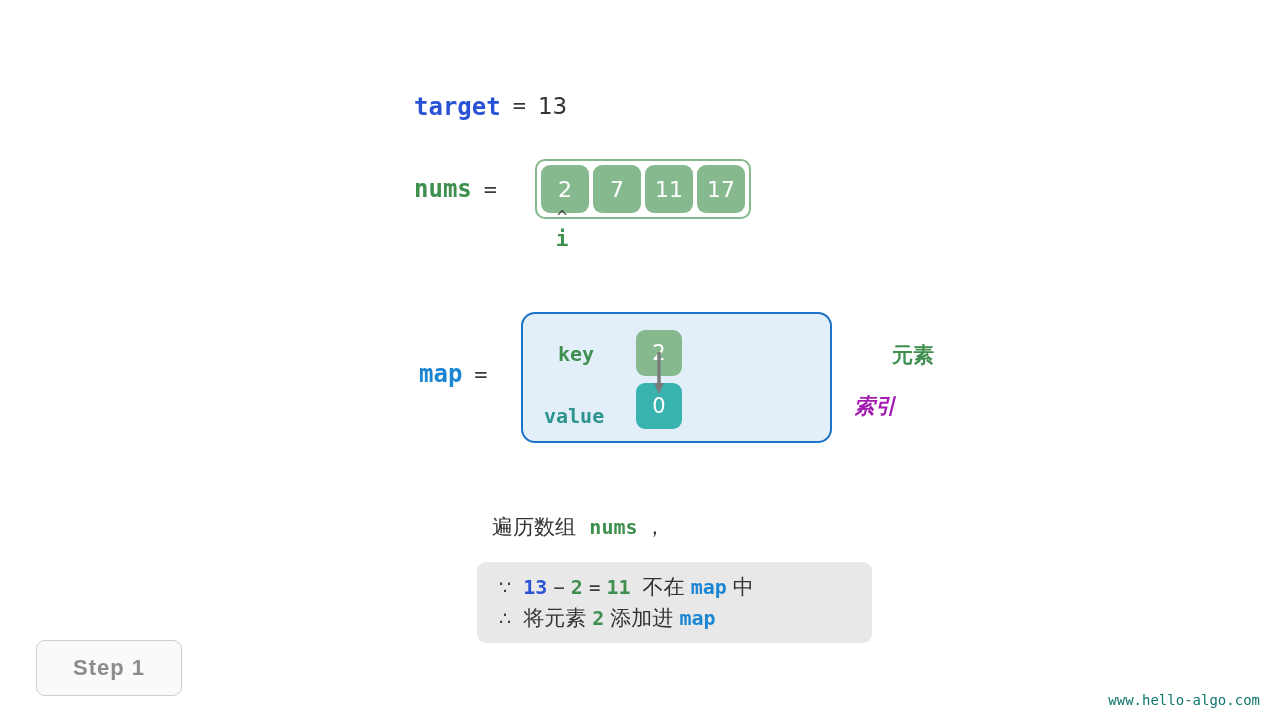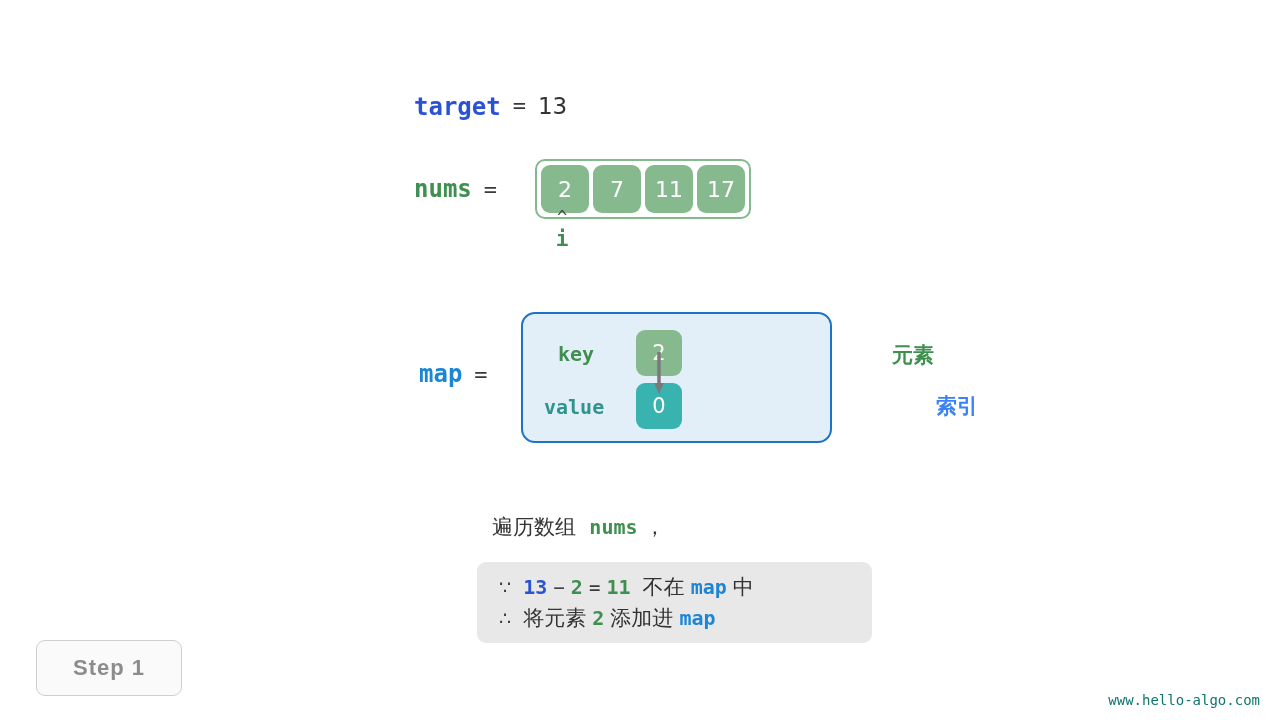--- a/index.html
+++ b/index.html
@@ -137,21 +137,21 @@
     font-weight: bold;
     font-size: 20px;
   }
   #key-label {
     left: 35px;
     top: 28px;
     color: #3F8F4F;
   }
   #value-label {
     left: 21px;
-    top: 81px;
+    top: 90px;
     color: #2E948E;
   }
   .kv-cell {
     position: absolute;
     width: 46px;
     height: 46px;
     border-radius: 9px;
     display: flex;
     align-items: center;
     justify-content: center;
@@ -185,23 +185,24 @@
     font-weight: bold;
     font-size: 21px;
     margin-left: 36px;
   }
   #legend-element {
     left: 856px;
     top: 341px;
     color: #3F8F4F;
   }
   #legend-index {
-    left: 900px;
+    left: 818px;
     top: 392px;
-    color: #3b82f6;
+    color: #a21caf;
+    font-style: italic;
   }
 
   
   #caption-line {
     position: absolute;
     left: 492px;
     top: 513px;
     display: flex;
     align-items: baseline;
     white-space: pre;

